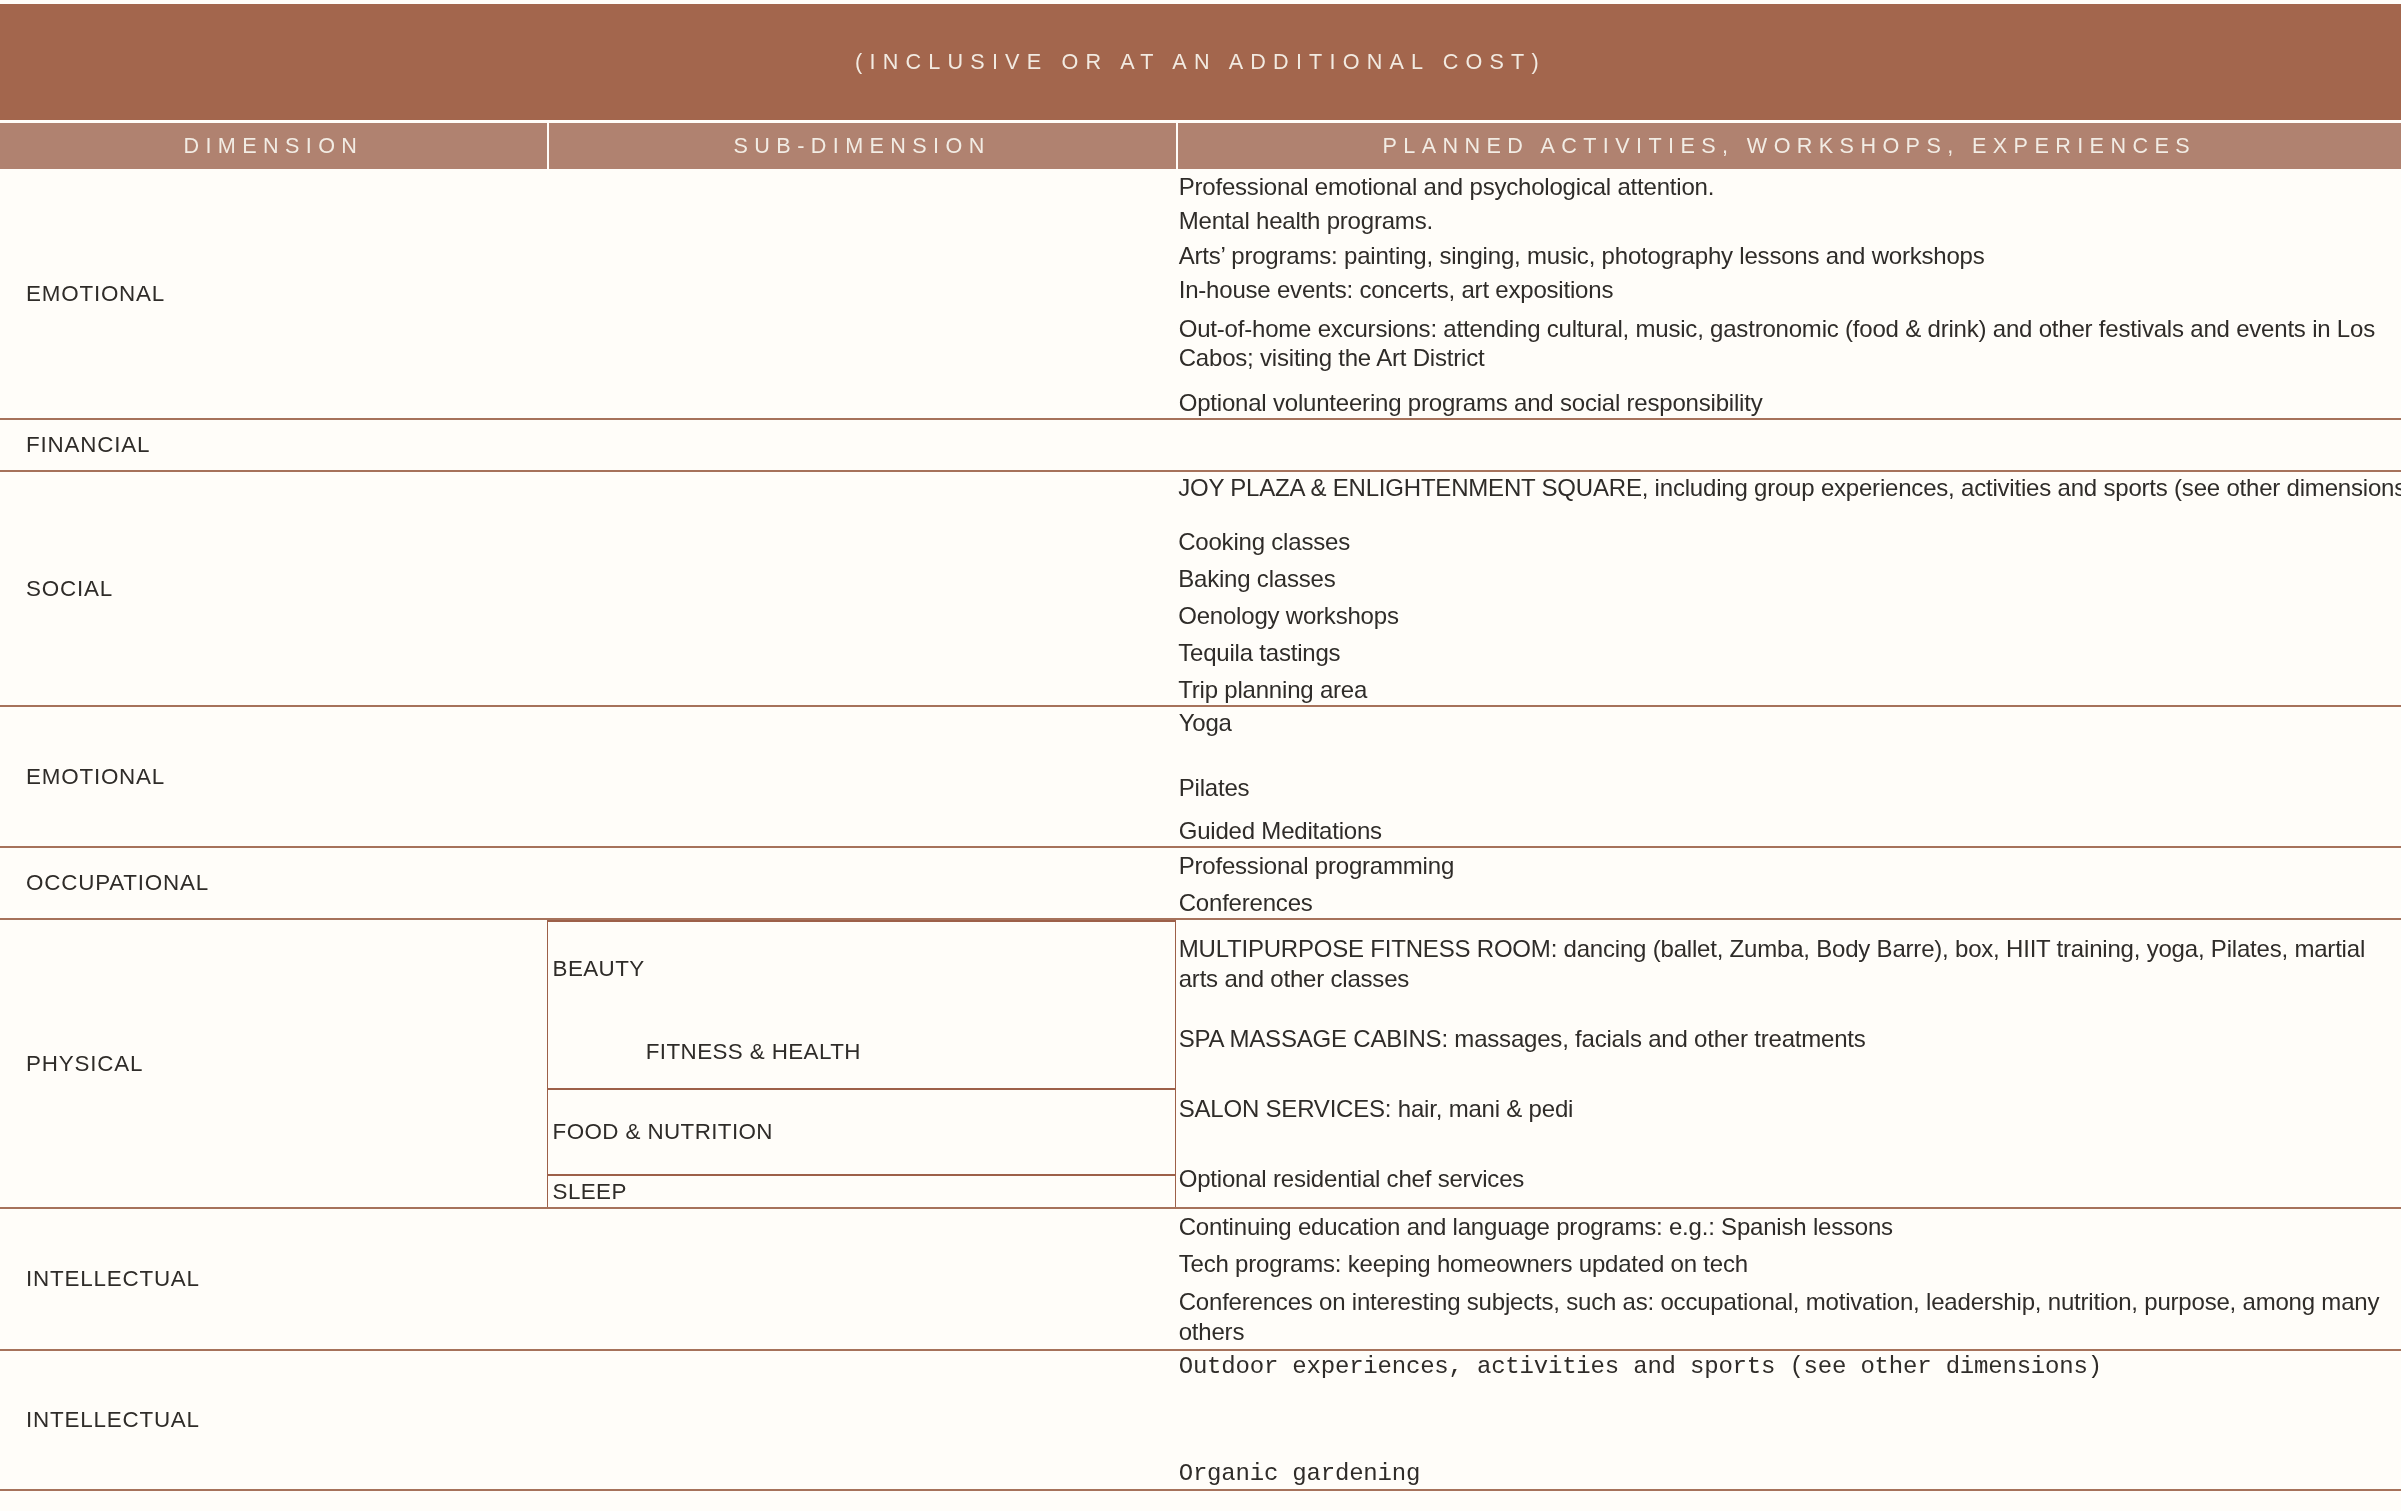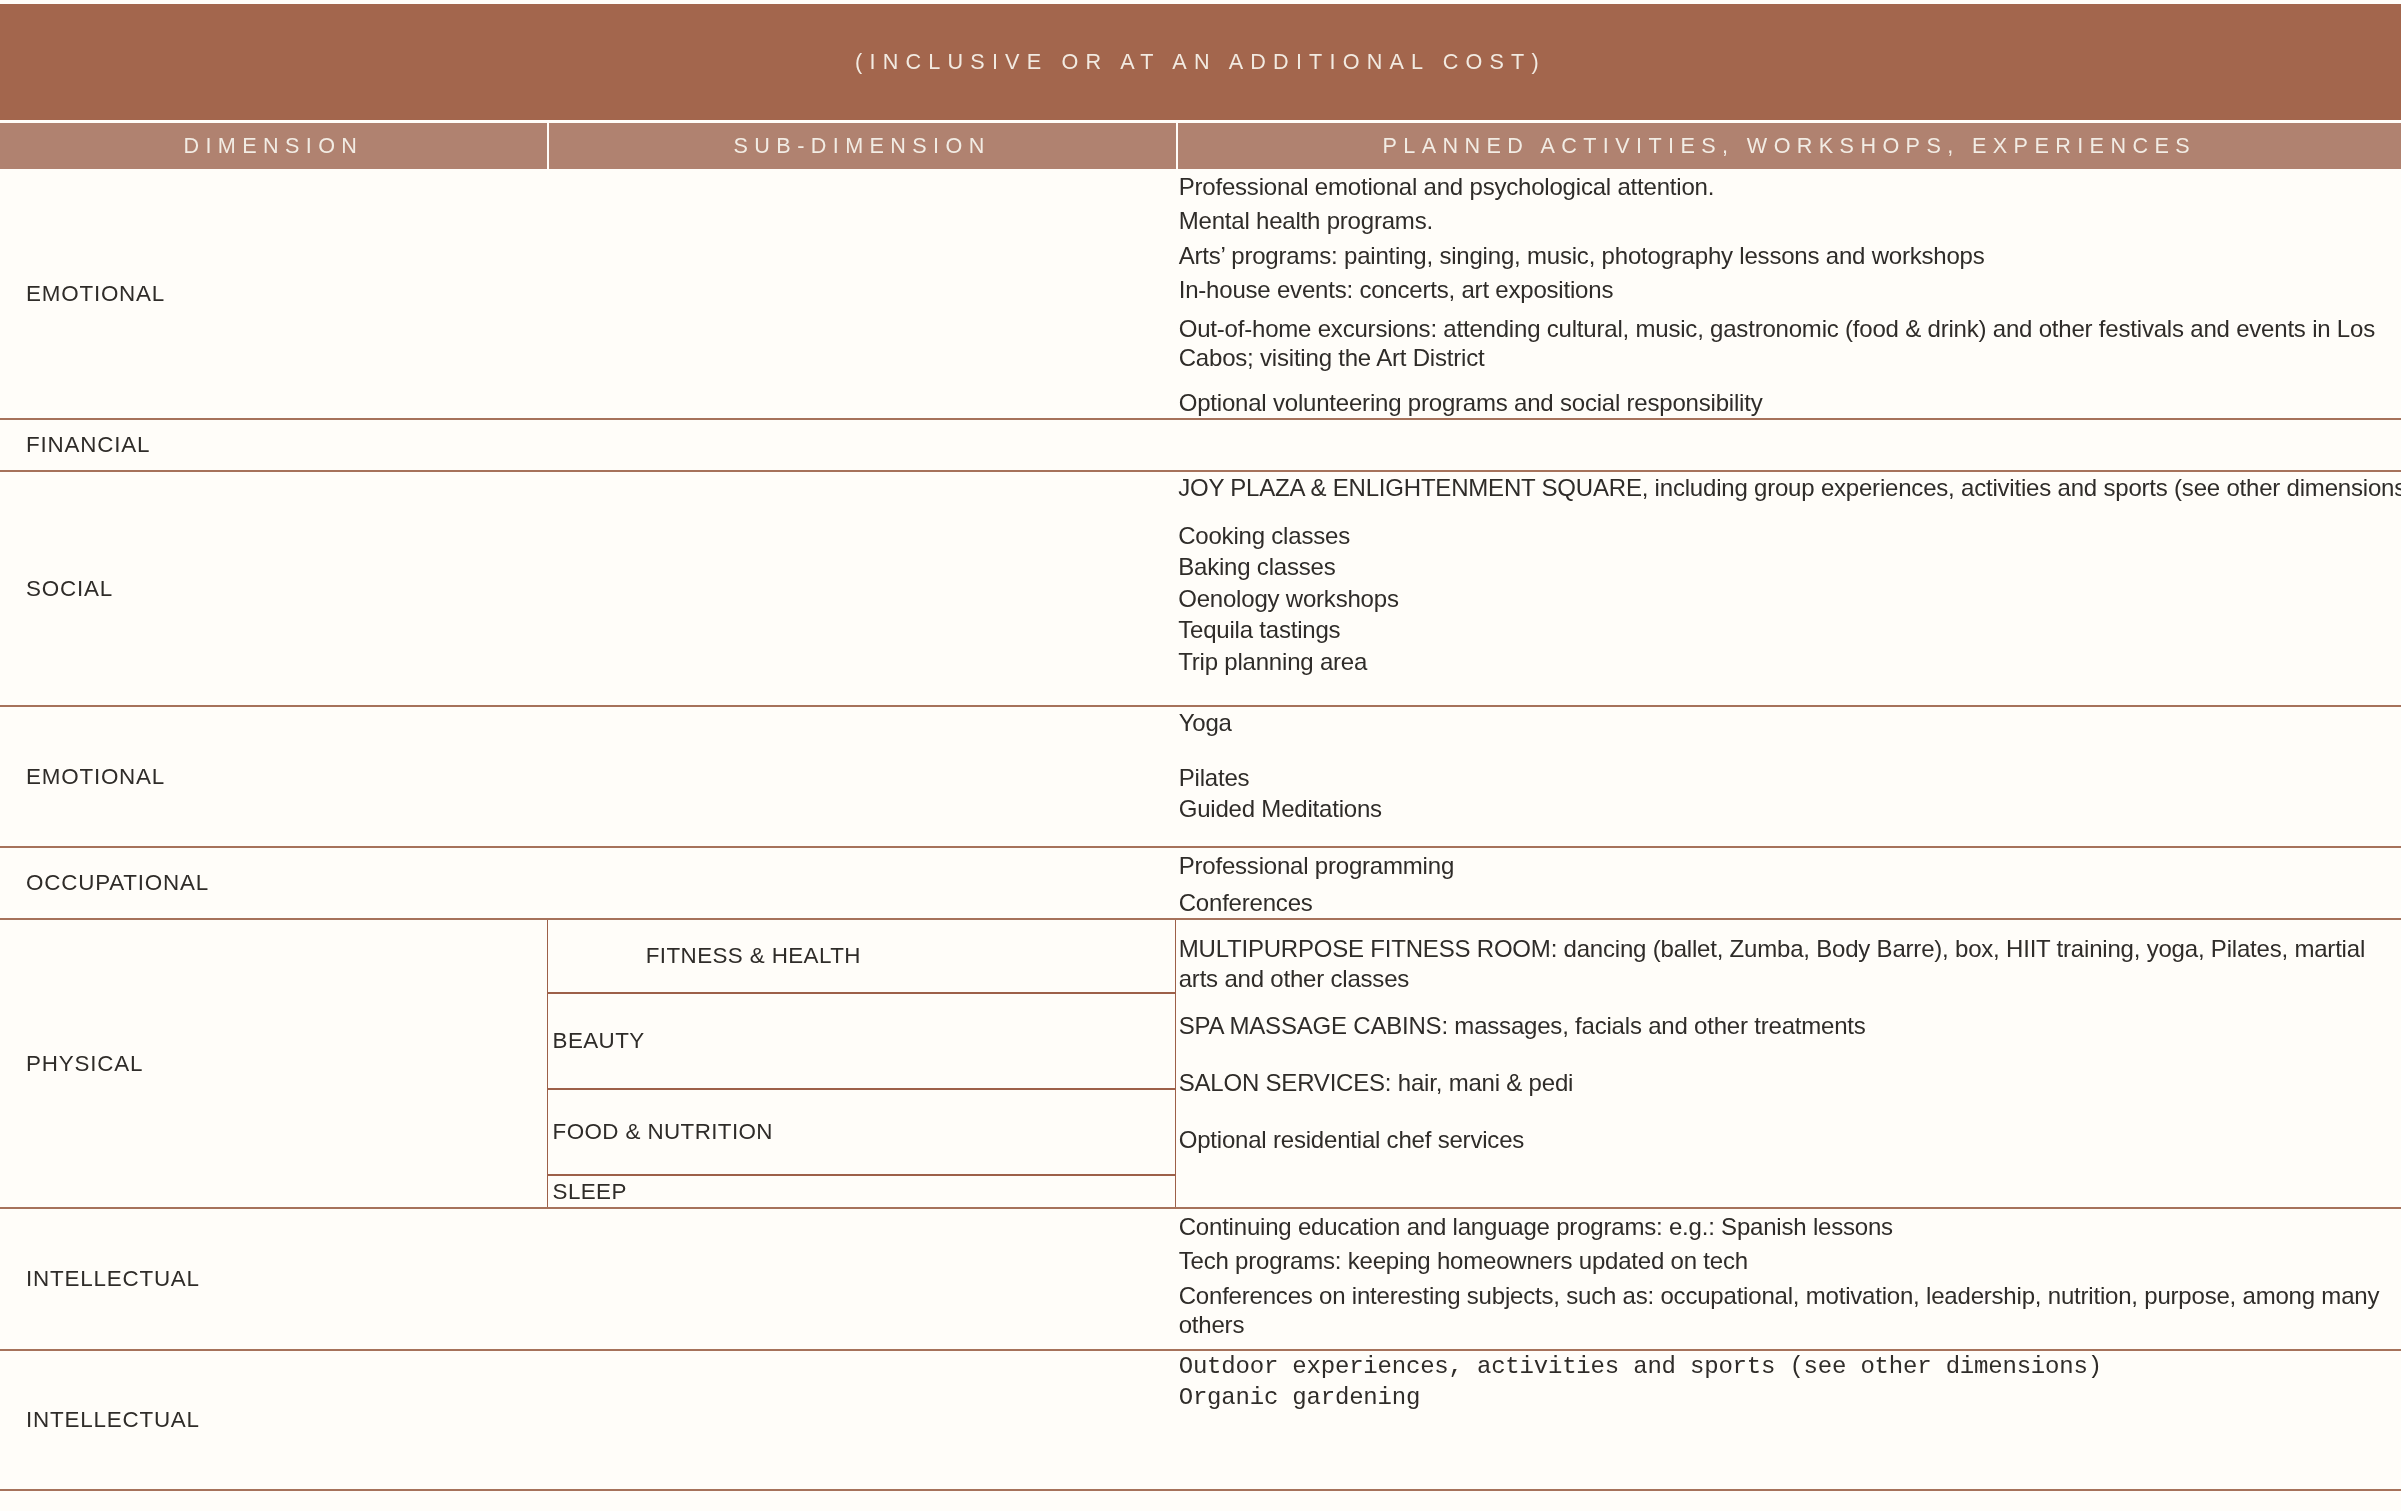--- a/index.html
+++ b/index.html
@@ -37,21 +37,21 @@
 
   
   .t-row{display:flex;box-sizing:border-box;border-bottom:2.4px solid #a6725b;}
   .cell{box-sizing:border-box;}
   .cell-dim{
     width:547px;display:flex;align-items:center;
     padding-left:26px;font-size:22.4px;letter-spacing:0.8px;white-space:nowrap;
   }
   .cell-sub{width:629px;}
   .cell-act{
-    width:1226px;display:flex;flex-direction:column;justify-content:flex-start;
+    width:1226px;display:flex;flex-direction:column;justify-content:space-between;
     padding-left:3.2px;font-size:24px;line-height:1.24;letter-spacing:-0.2px;
   }
   .cell-act p{margin:2.4px 0;padding:0;}
 
   
   .row-emotional{height:251px;}
   .row-financial{height:52px;}
   .row-social{height:235px;}
   .row-spiritual{height:141px;}
   .row-occupational{height:72px;}
@@ -144,22 +144,22 @@
         <div class="cell cell-dim">OCCUPATIONAL</div>
         <div class="cell cell-sub"></div>
         <div class="cell cell-act">
           <p>Professional programming</p>
           <p>Conferences</p>
         </div>
       </div>
       <div class="t-row row-physical">
         <div class="cell cell-dim">PHYSICAL</div>
         <div class="cell cell-sub">
+          <div class="sub-cell sub-beauty">BEAUTY</div>
           <div class="sub-cell sub-fitness">FITNESS &amp; HEALTH</div>
-          <div class="sub-cell sub-beauty">BEAUTY</div>
           <div class="sub-cell sub-food">FOOD &amp; NUTRITION</div>
           <div class="sub-cell sub-sleep">SLEEP</div>
         </div>
         <div class="cell cell-act">
           <p>MULTIPURPOSE FITNESS ROOM: dancing (ballet, Zumba, Body Barre), box, HIIT training, yoga, Pilates, martial arts and other classes</p>
           <p>SPA MASSAGE CABINS: massages, facials and other treatments</p>
           <p>SALON SERVICES: hair, mani &amp; pedi</p>
           <p>Optional residential chef services</p>
         </div>
       </div>

